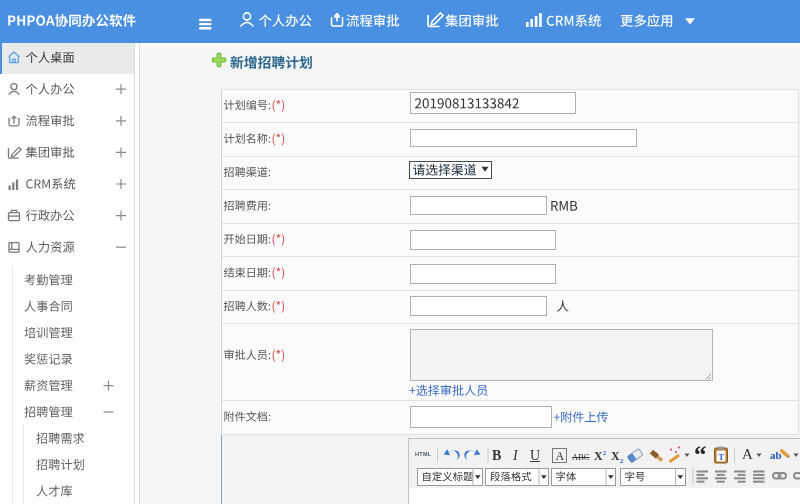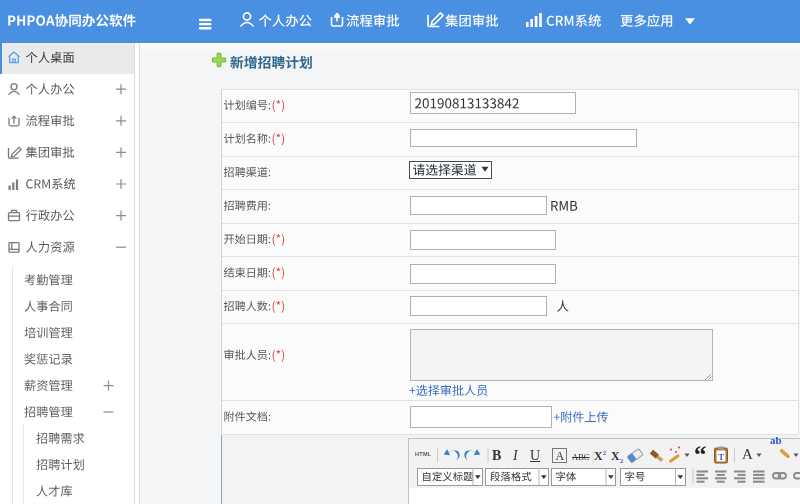--- a/index.html
+++ b/index.html
@@ -175,21 +175,21 @@
 <div style="position:absolute;left:415px;top:450.5px;font:bold 5.5px 'Liberation Sans',sans-serif;color:#4a5a66;letter-spacing:0.3px">HTML</div>
 <div style="font-family:'Liberation Serif',serif;position:absolute;color:#333;left:492px;top:448px;font-size:14px;font-weight:bold">B</div>
 <div style="font-family:'Liberation Serif',serif;position:absolute;color:#333;left:513px;top:448px;font-size:14px;font-style:italic;font-family:'Liberation Serif',serif">I</div>
 <div style="font-family:'Liberation Serif',serif;position:absolute;color:#333;left:530px;top:448px;font-size:14px;text-decoration:underline">U</div>
 <div style="font-family:'Liberation Serif',serif;position:absolute;color:#333;left:555.5px;top:449px;font-size:12px">A</div>
 <div style="font-family:'Liberation Serif',serif;position:absolute;color:#333;left:572px;top:452px;font-size:8.5px;text-decoration:line-through">ABC</div>
 <div style="font-family:'Liberation Serif',serif;position:absolute;color:#333;left:594px;top:449px;font-size:12px;font-weight:bold">X<sup style="font-size:7px;color:#36c">2</sup></div>
 <div style="font-family:'Liberation Serif',serif;position:absolute;color:#333;left:611px;top:449px;font-size:12px;font-weight:bold">X<sub style="font-size:7px;color:#36c">2</sub></div>
 <div style="font-family:'Liberation Serif',serif;position:absolute;color:#333;left:694px;top:441px;font-size:25px;font-weight:bold;color:#222">“</div>
 <div style="font-family:'Liberation Serif',serif;position:absolute;color:#333;left:742px;top:446px;font-size:15px;font-family:'Liberation Serif',serif">A</div>
-<div style="font-family:'Liberation Serif',serif;position:absolute;color:#333;left:770px;top:434px;font-size:11px;font-weight:bold;color:#2255bb">ab</div>
+<div style="font-family:'Liberation Serif',serif;position:absolute;color:#333;left:770px;top:449px;font-size:11px;font-weight:bold;color:#2255bb">ab</div>
 <div style="position:absolute;left:416.5px;top:468px;width:66.5px;height:17.5px;border:1px solid #9a9a9a;background:#fff"></div>
 <div style="position:absolute;left:485px;top:468px;width:64px;height:17.5px;border:1px solid #9a9a9a;background:#fff"></div>
 <div style="position:absolute;left:550.5px;top:468px;width:65.5px;height:17.5px;border:1px solid #9a9a9a;background:#fff"></div>
 <div style="position:absolute;left:619.5px;top:468px;width:66px;height:17.5px;border:1px solid #9a9a9a;background:#fff"></div>
 <svg width="800" height="504" style="position:absolute;left:0;top:0">
     <g fill="#fff" transform="translate(7,25.6) scale(0.013600,-0.013600)">
       <use href="#b50" x="0"></use>
       <use href="#b48" x="667"></use>
       <use href="#b50" x="1424"></use>
       <use href="#b4f" x="2091"></use>

